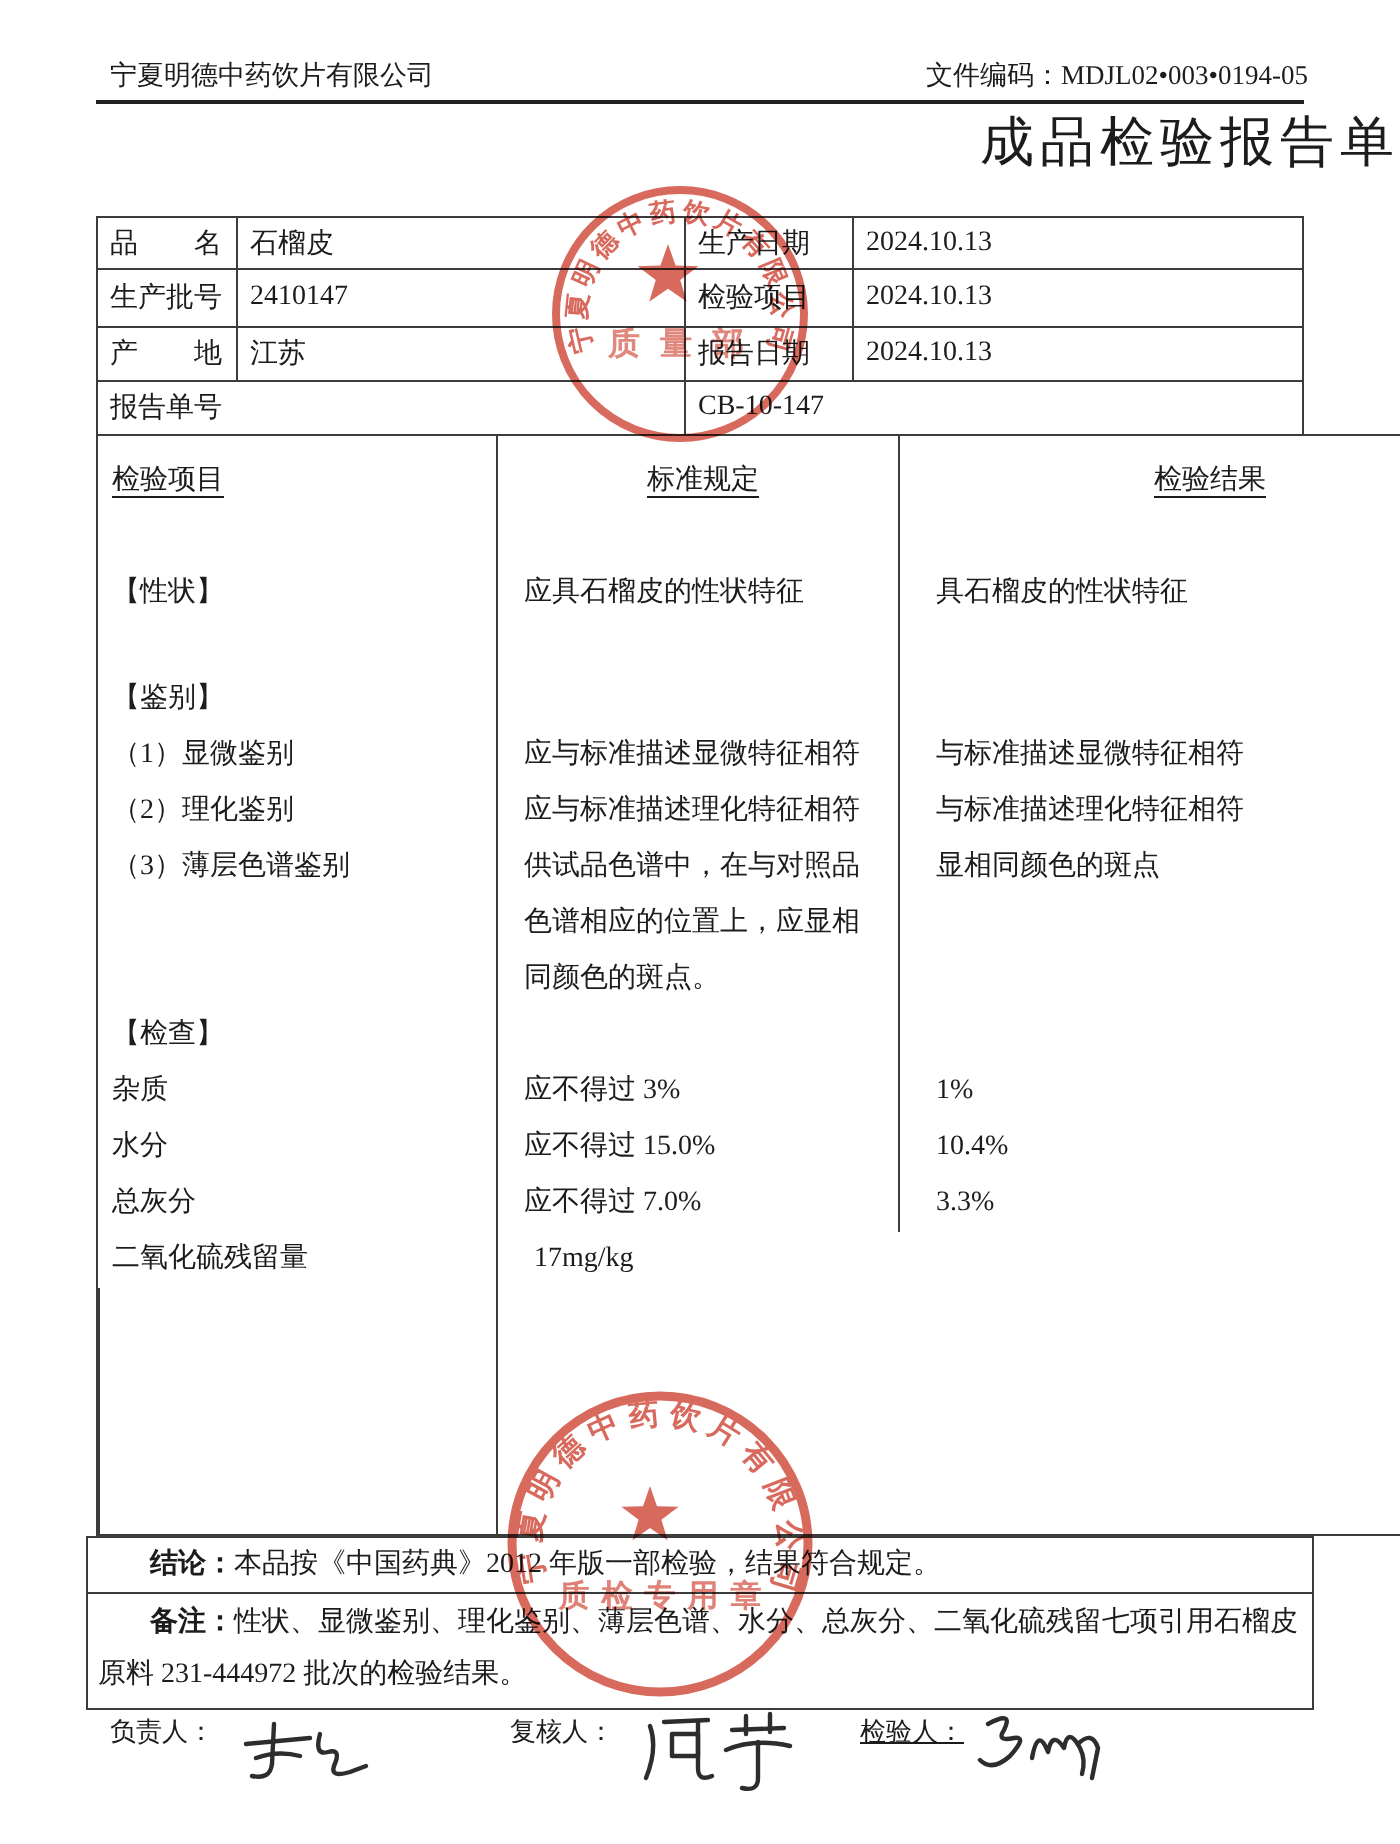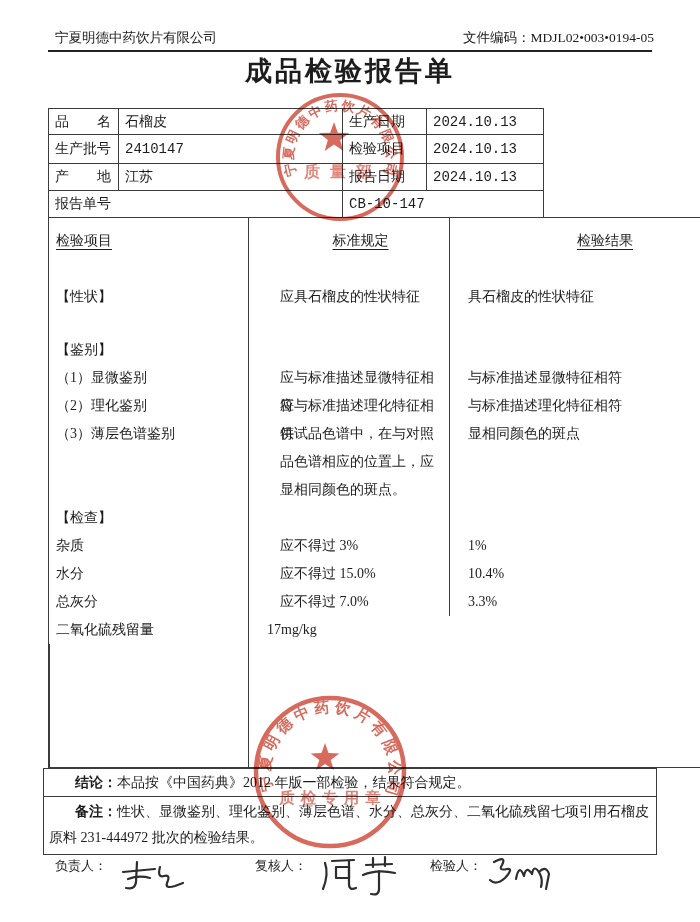--- a/index.html
+++ b/index.html
@@ -7,37 +7,37 @@
   body{
     width:700px;height:922px;position:relative;background:#ffffff;
     font-family:"Liberation Serif","DejaVu Serif",serif;color:var(--ink);
     overflow:hidden;
   }
   .abs{position:absolute;}
   
   .company{left:55px;top:29px;font-size:13.5px;}
   .doccode{right:46px;top:29px;font-size:13.5px;}
   .hrule{left:48px;top:50px;width:604px;height:2px;background:#222;}
-  .title{left:0;top:53px;width:700px;text-align:center;font-size:27px;font-weight:bold;letter-spacing:3px;}
+  .title{left:0;top:53px;width:700px;text-align:right;font-size:27px;font-weight:normal;letter-spacing:3px;}
   
-  .it{left:48px;top:108px;width:496px;height:110px;border:1px solid var(--bd);
+  .it{left:48px;top:108px;width:604px;height:110px;border:1px solid var(--bd);
       display:grid;grid-template-columns:69px 224px 84px 1fr;grid-template-rows:25px 29px 27px 1fr;
-      box-sizing:border-box;font-family:Liberation Mono, monospace;}
+      box-sizing:border-box;}
   .it>div{display:flex;align-items:center;padding-left:6px;font-size:14px;box-sizing:border-box;}
   .it .bl{border-left:1px solid var(--bd);}
   .it .bt{border-top:1px solid var(--bd);}
   .it .sp2a{grid-column:1/3;}
   .it .sp2b{grid-column:3/5;}
   
   .mt{left:48px;top:217px;width:700px;height:551px;border:1px solid var(--bd);box-sizing:border-box;
       display:grid;grid-template-columns:199px 201px 1fr;
       grid-template-rows:65px 53px 28px 28px 28px minmax(84px,auto) 28px 28px 28px 28px 28px 1fr;}
   .mt>div{font-size:14px;line-height:28px;box-sizing:border-box;}
   .cA{padding-left:7px;}
-  .cB{border-left:1px solid var(--bd);padding-left:31px;padding-right:8px;}
+  .cB{border-left:1px solid var(--bd);padding-left:13px;padding-right:8px;}
   .cC{border-left:1px solid var(--bd);padding-left:18px;padding-right:5px;}
   .hd{padding-top:9px;line-height:18px;}
   .hd.cB,.hd.cC{text-align:center;}
   .u{text-decoration:underline;text-underline-offset:4px;}
   
   .cbox{left:43px;top:768px;width:614px;border:1px solid var(--bd);box-sizing:border-box;}
   .concl{height:27px;line-height:27px;font-size:14px;padding-left:5px;text-indent:26px;}
   .remark{border-top:1px solid var(--bd);font-size:14px;line-height:26px;padding:2px 6px 3px 5px;text-indent:26px;min-height:51px;}
   .blbl{font-weight:bold;}
   
@@ -128,21 +128,21 @@
   <div class="concl">
     <span class="blbl">结论：</span><span>本品按《中国药典》2012 年版一部检验，结果符合规定。</span>
   </div>
   <div class="remark">
     <span class="blbl">备注：</span><span>性状、显微鉴别、理化鉴别、薄层色谱、水分、总灰分、二氧化硫残留七项引用石榴皮原料 231-444972 批次的检验结果。</span>
   </div>
 </div>
 
 <div class="abs sig-label" style="left:55px;">负责人：</div>
 <div class="abs sig-label" style="left:255px;">复核人：</div>
-<div class="abs sig-label" style="left:430px;">检验人：</div>
+<div class="abs sig-label" style="left:430px;text-decoration:underline;">检验人：</div>
 
 <svg class="abs" style="left:115px;top:858px;" width="78" height="40" viewBox="0 0 78 40">
   <g class="sigsvg">
     <path d="M8 14 L40 11"></path>
     <path d="M22 4 L21 24 Q20 32 11 30"></path>
     <path d="M13 21 Q24 17 35 20"></path>
     <path d="M45 9 Q42 20 49 18 Q56 16 52 25 Q50 31 60 28 L68 25"></path>
   </g>
 </svg>
 <svg class="abs" style="left:316px;top:854px;" width="84" height="44" viewBox="0 0 84 44">

